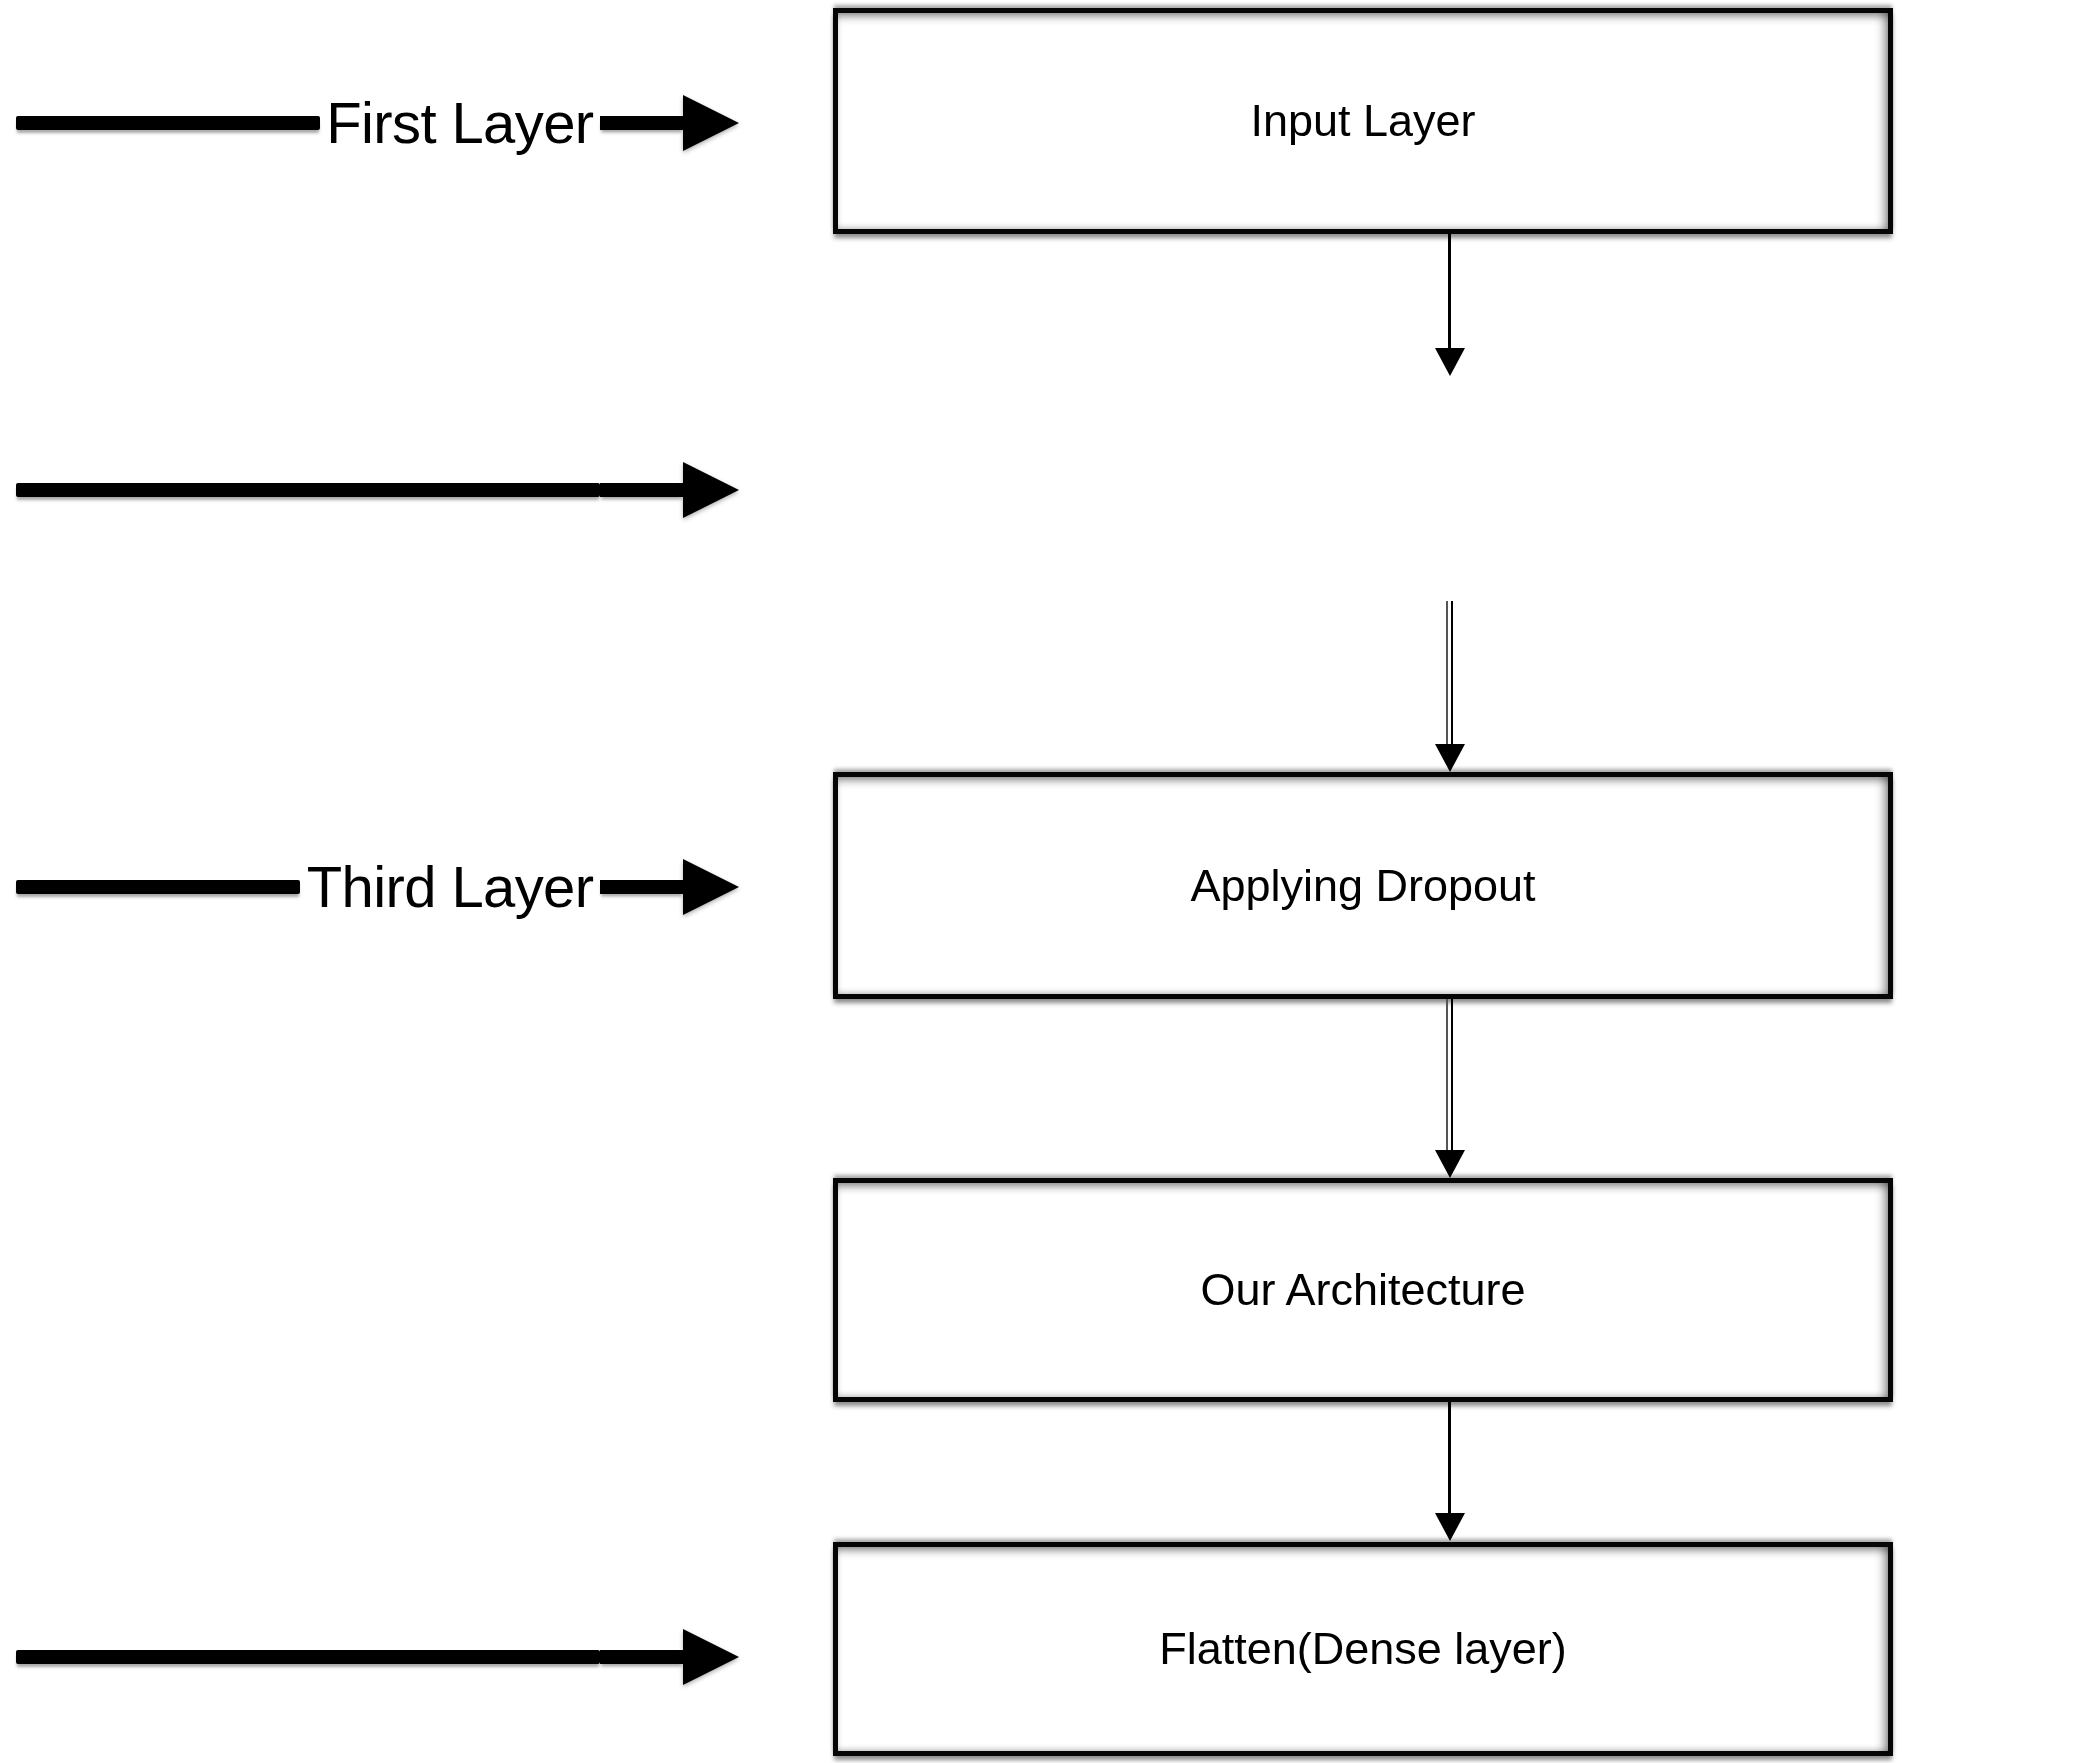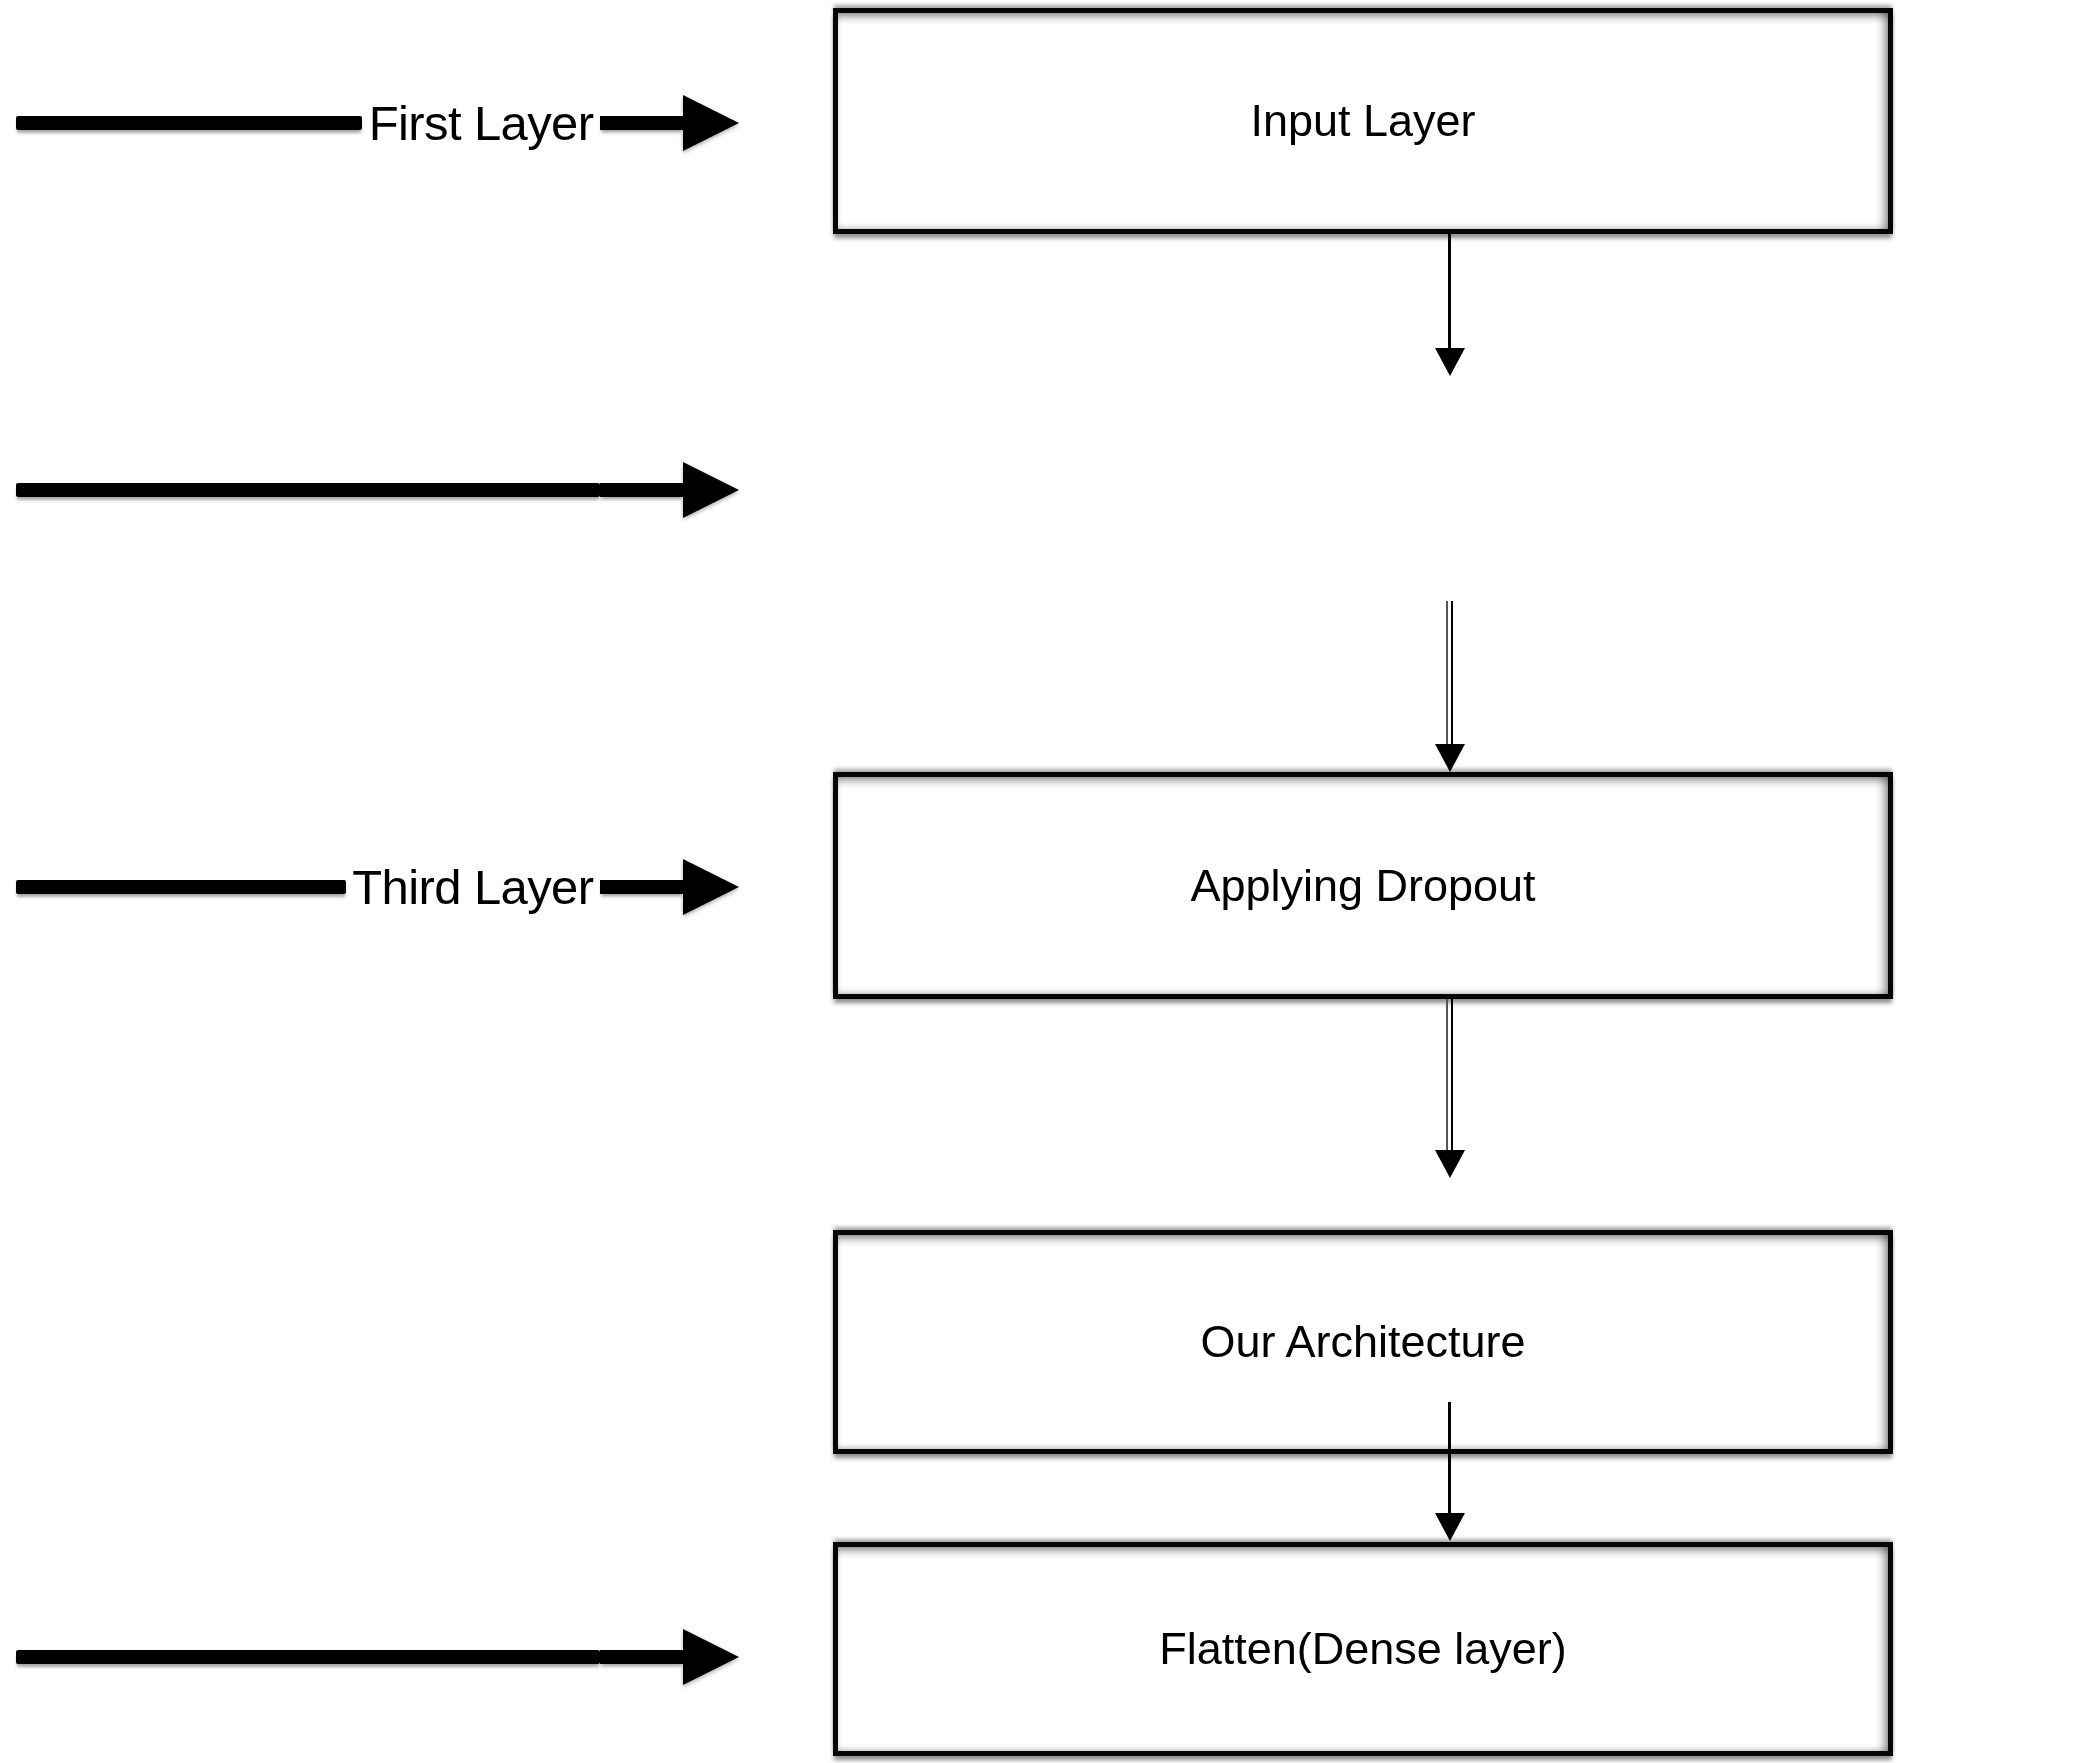--- a/index.html
+++ b/index.html
@@ -24,21 +24,21 @@
   .leader-line {
     flex: 1 1 auto;
     height: 14.3px;
     background: #000;
     box-shadow: 0 3.9px 3.2px -1.3px rgba(0,0,0,0.35);
     border-radius: 1.9px;
   }
   .side-text {
     flex: 0 0 auto;
     margin: 0 6.5px;
-    font-size: 49px;
+    font-size: 58px;
     line-height: 1;
     color: #000;
     white-space: nowrap;
     letter-spacing: -0.6px;
   }
   .big-arrow {
     flex: 0 0 auto;
     display: flex;
     align-items: center;
   }
@@ -152,21 +152,21 @@
 
   <div class="flow-box" style="top:7.8px;   height:226px">
     <span class="box-text">Input Layer</span>
   </div>
 
 
   <div class="flow-box" style="top:772px; height:227px">
     <span class="box-text">Applying Dropout</span>
   </div>
 
-  <div class="flow-box" style="top:1230px; height:224px">
+  <div class="flow-box" style="top:1178px; height:224px">
     <span class="box-text">Our Architecture</span>
   </div>
 
   <div class="flow-box" style="top:1542px; height:214px">
     <span class="box-text">Flatten(Dense layer)</span>
   </div>
 
   <div class="connector" style="top:233px;  height:143px">
     <div class="cline"></div>
     <div class="chead"></div>

